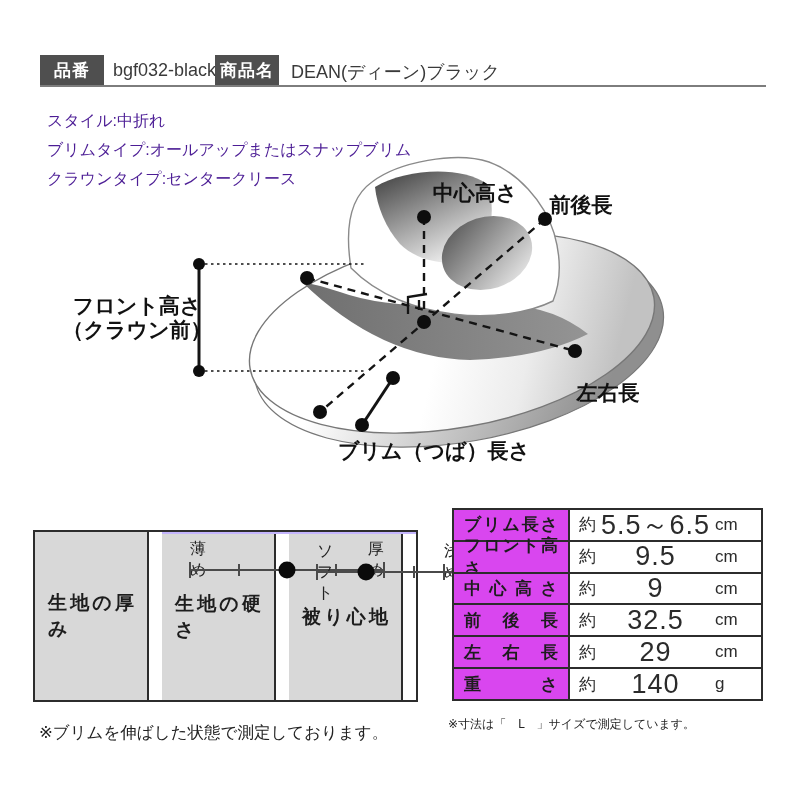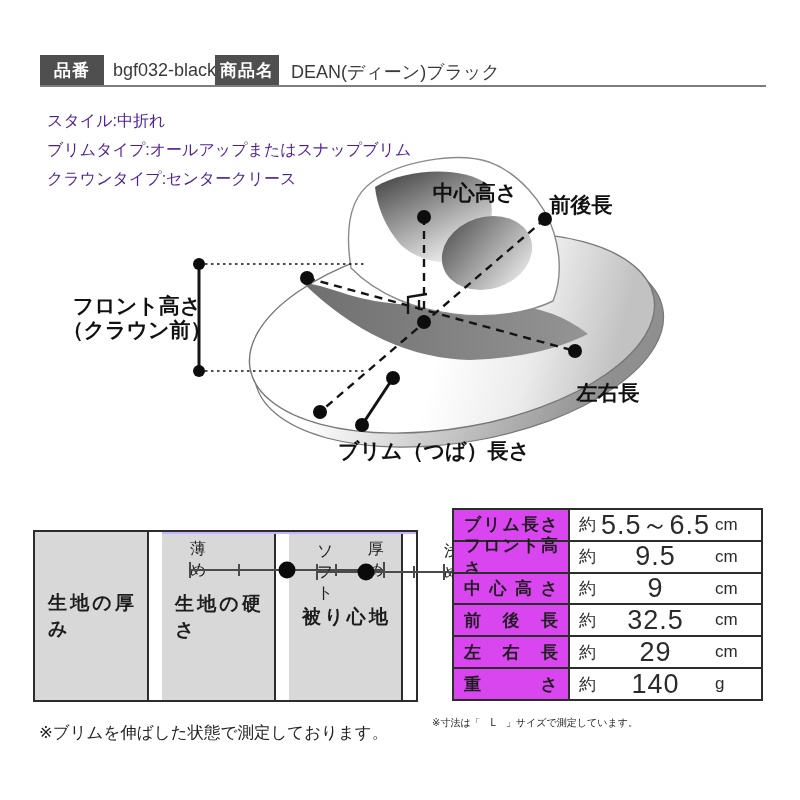--- a/index.html
+++ b/index.html
@@ -59,21 +59,21 @@
     display:flex;align-items:center;box-sizing:border-box;}
   .mhead span{display:block;width:100%;padding:0 10px;font-size:17px;font-weight:700;color:#1d1d1d;
     text-align:justify;text-align-last:justify;}
   .mval{flex:1;display:flex;align-items:center;}
   .approx{padding-left:9px;font-size:17px;}
   .val{flex:1;text-align:center;font-size:27px;letter-spacing:1px;}
   .unit{width:46px;flex:0 0 46px;font-size:17px;}
   
   .notes-left{position:absolute;left:33px;top:712px;font-size:16.5px;color:#222;}
   .notes-left p{margin:6px;line-height:29px;white-space:nowrap;}
-  .note-right{position:absolute;left:432px;top:716px;font-size:10px;color:#222;white-space:nowrap;}
+  .note-right{position:absolute;left:448px;top:716px;font-size:12px;color:#222;white-space:nowrap;}
 </style>
 </head>
 <body>
 
 <div>
 
   <div class="badge" id="badge-itemno">品番</div>
   <div class="hdr-text" id="itemno-value">bgf032-black</div>
   <div class="badge" id="badge-name">商品名</div>
   <div class="hdr-text" id="name-value">DEAN(ディーン)ブラック</div>

